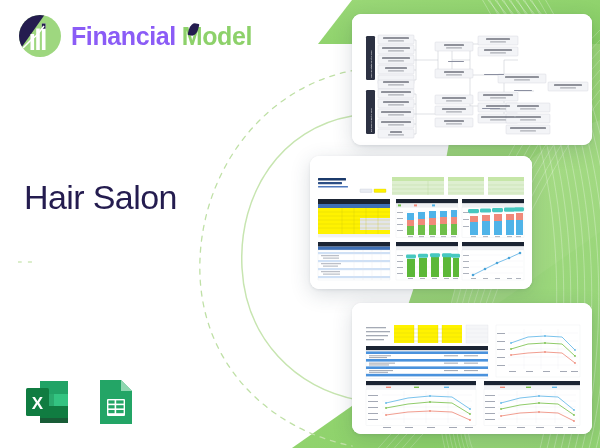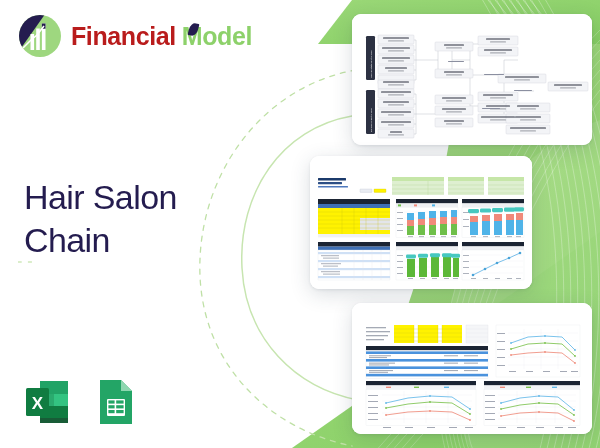--- a/index.html
+++ b/index.html
@@ -22,21 +22,21 @@
   
   .logo-wrap {
     position: absolute; left: 18px; top: 14px;
     display: flex; align-items: center; gap: 9px;
   }
   .logo-mark { width: 44px; height: 44px; flex: 0 0 auto; }
   .logo-text {
     font-size: 25px; font-weight: bold; letter-spacing: -0.4px;
     white-space: nowrap; line-height: 1;
   }
-  .logo-text .t-dark { color: #b91c1c; }
+  .logo-text .t-dark { color: #8b5cf6; }
   .logo-text .t-green { color: #8dd16a; }
   .logo-text .leafwrap { position: relative; display: inline-block; }
   .logo-text .leaf {
     position: absolute; left: 7px; top: -1px;
     width: 9px; height: 13px;
     background: #241c4f;
     border-radius: 60% 8% 60% 8%;
     transform: rotate(14deg);
   }
 
@@ -178,21 +178,20 @@
         <path d="M5 34 L13 26 L19 21 L26 12" fill="none" stroke="#ffffff" stroke-width="1.6"></path>
       </g>
     </svg>
     <div class="logo-text">
       <span class="t-dark">Financial</span><span style="display:inline-block;width:6px"></span><span class="t-green leafwrap"><span>Model</span><span class="leaf"></span></span>
     </div>
   </div>
 
   <div class="headline">
     <div>Hair Salon</div>
-    <div>Chain</div>
   </div>
 
   <div class="fileicons">
     <svg class="ficon" viewBox="0 0 52 52">
       <rect x="19" y="5" width="28" height="13" fill="#21a366"></rect>
       <rect x="19" y="18" width="28" height="12" fill="#33c481"></rect>
       <rect x="19" y="30" width="28" height="12" fill="#107c41"></rect>
       <rect x="19" y="42" width="28" height="5" fill="#185c37"></rect>
       <rect x="19" y="18" width="14" height="12" fill="#2aab6e"></rect>
       <rect x="5" y="12" width="23" height="28" rx="1.6" fill="#107c41"></rect>

